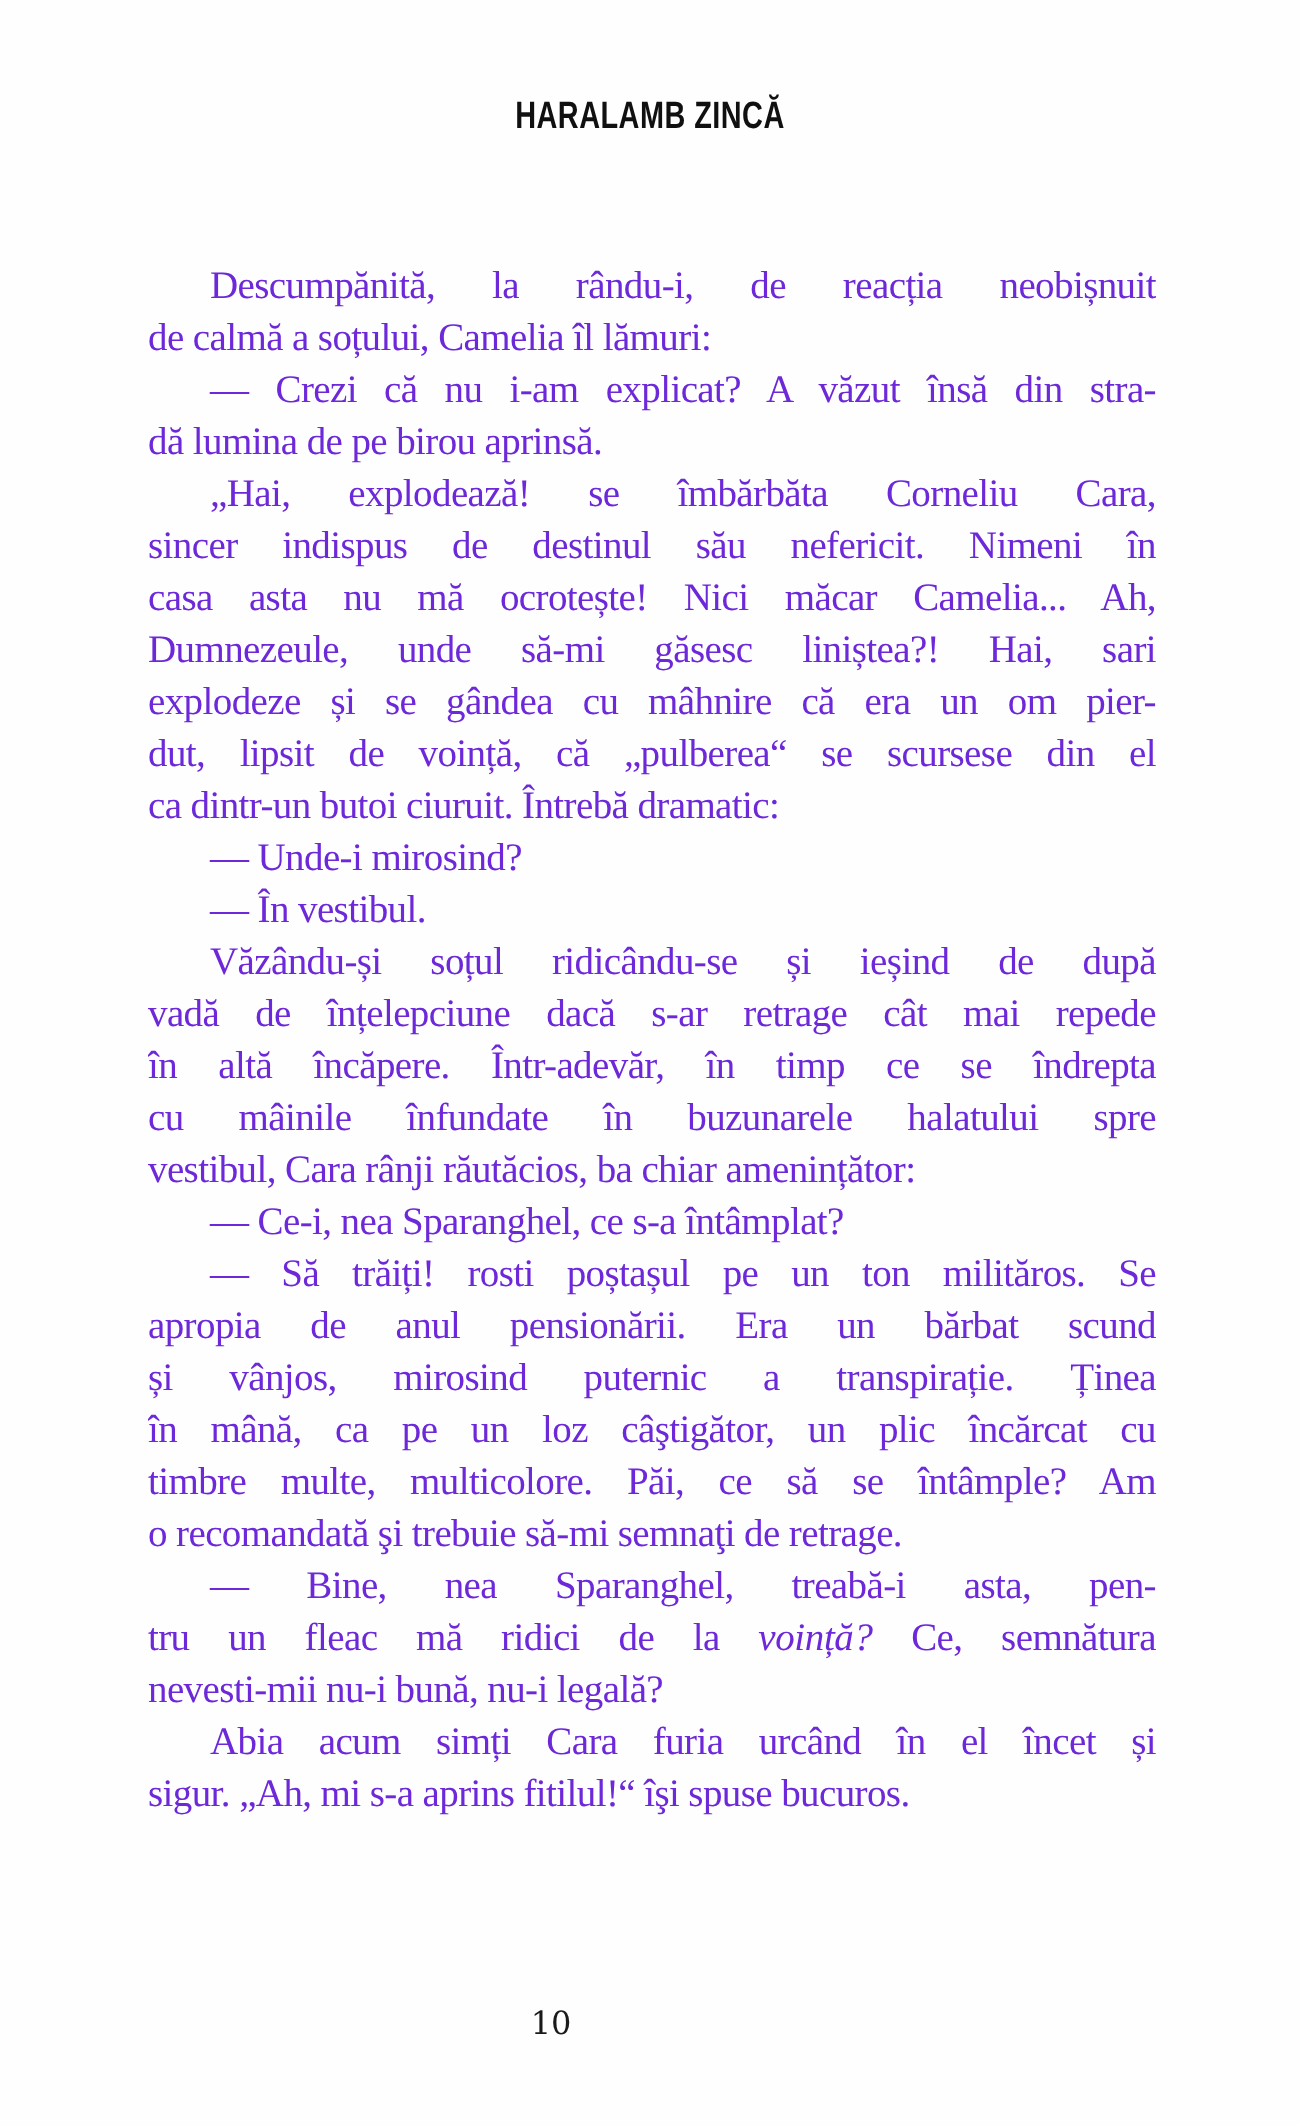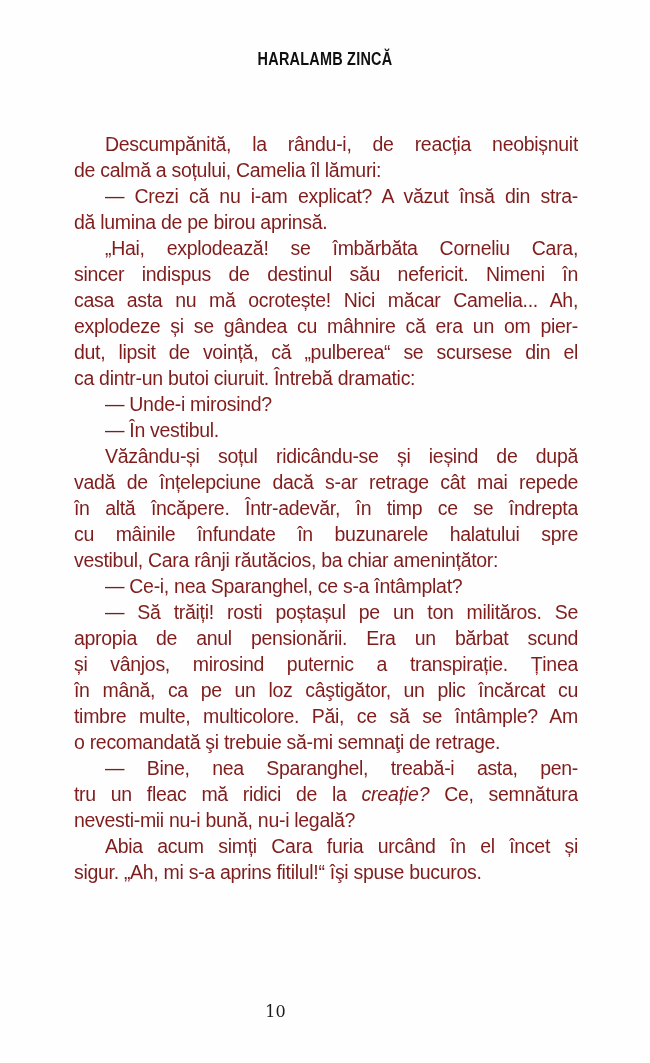--- a/index.html
+++ b/index.html
@@ -27,25 +27,25 @@
     letter-spacing: 0.3px;
     transform: scaleX(0.76);
     color: #101010;
     white-space: nowrap;
   }
   .text-block {
     position: absolute;
     top: 131px;
     left: 74px;
     width: 504px;
-    font-family: Liberation Sans, sans-serif;
+    font-family: Liberation Serif, serif;
     font-size: 19.5px;
     line-height: 26px;
     letter-spacing: -0.3px;
-    color: #7f1d1d;
+    color: #6d28d9;
   }
   .paragraph { margin: 0; padding: 0; }
   .line {
     text-align: justify;
     text-align-last: justify;
     height: 26px;
     overflow: hidden;
   }
   .line.para-start { text-indent: 31px; }
   .line.para-end { text-align-last: left; }
@@ -73,20 +73,21 @@
         <div class="line para-end"><span>de calmă a soțului, Camelia îl lămuri:</span></div>
       </div>
       <div class="paragraph">
         <div class="line para-start"><span>— Crezi că nu i-am explicat? A văzut însă din stra-</span></div>
         <div class="line para-end"><span>dă lumina de pe birou aprinsă.</span></div>
       </div>
       <div class="paragraph">
         <div class="line para-start"><span>„Hai, explodează! se îmbărbăta Corneliu Cara,</span></div>
         <div class="line"><span>sincer indispus de destinul său nefericit. Nimeni în</span></div>
         <div class="line"><span>casa asta nu mă ocrotește! Nici măcar Camelia... Ah,</span></div>
+        <div class="line"><span>Dumnezeule, unde să-mi găsesc liniștea?! Hai, sari</span></div>
         <div class="line"><span>explodeze și se gândea cu mâhnire că era un om pier-</span></div>
         <div class="line"><span>dut, lipsit de voință, că „pulberea“ se scursese din el</span></div>
         <div class="line para-end"><span>ca dintr-un butoi ciuruit. Întrebă dramatic:</span></div>
       </div>
       <div class="paragraph">
         <div class="line para-start para-end"><span>— Unde-i mirosind?</span></div>
       </div>
       <div class="paragraph">
         <div class="line para-start para-end"><span>— În vestibul.</span></div>
       </div>
@@ -103,21 +104,21 @@
       <div class="paragraph">
         <div class="line para-start"><span>— Să trăiți! rosti poștașul pe un ton milităros. Se</span></div>
         <div class="line"><span>apropia de anul pensionării. Era un bărbat scund</span></div>
         <div class="line"><span>și vânjos, mirosind puternic a transpirație. Ținea</span></div>
         <div class="line"><span>în mână, ca pe un loz câştigător, un plic încărcat cu</span></div>
         <div class="line"><span>timbre multe, multicolore. Păi, ce să se întâmple? Am</span></div>
         <div class="line para-end"><span>o recomandată şi trebuie să-mi semnaţi de retrage.</span></div>
       </div>
       <div class="paragraph">
         <div class="line para-start"><span>— Bine, nea Sparanghel, treabă-i asta, pen-</span></div>
-        <div class="line"><span>tru un fleac mă ridici de la </span><i>creație?</i><span> Ce, semnătura</span></div>
+        <div class="line"><span>tru un fleac mă ridici de la </span><i>voință?</i><span> Ce, semnătura</span></div>
         <div class="line para-end"><span>nevesti-mii nu-i bună, nu-i legală?</span></div>
       </div>
       <div class="paragraph">
         <div class="line para-start"><span>Abia acum simți Cara furia urcând în el încet și</span></div>
         <div class="line para-end"><span>sigur. „Ah, mi s-a aprins fitilul!“ îşi spuse bucuros.</span></div>
       </div>
     </div>
 
   <div class="page-number">10</div>
 </div>

